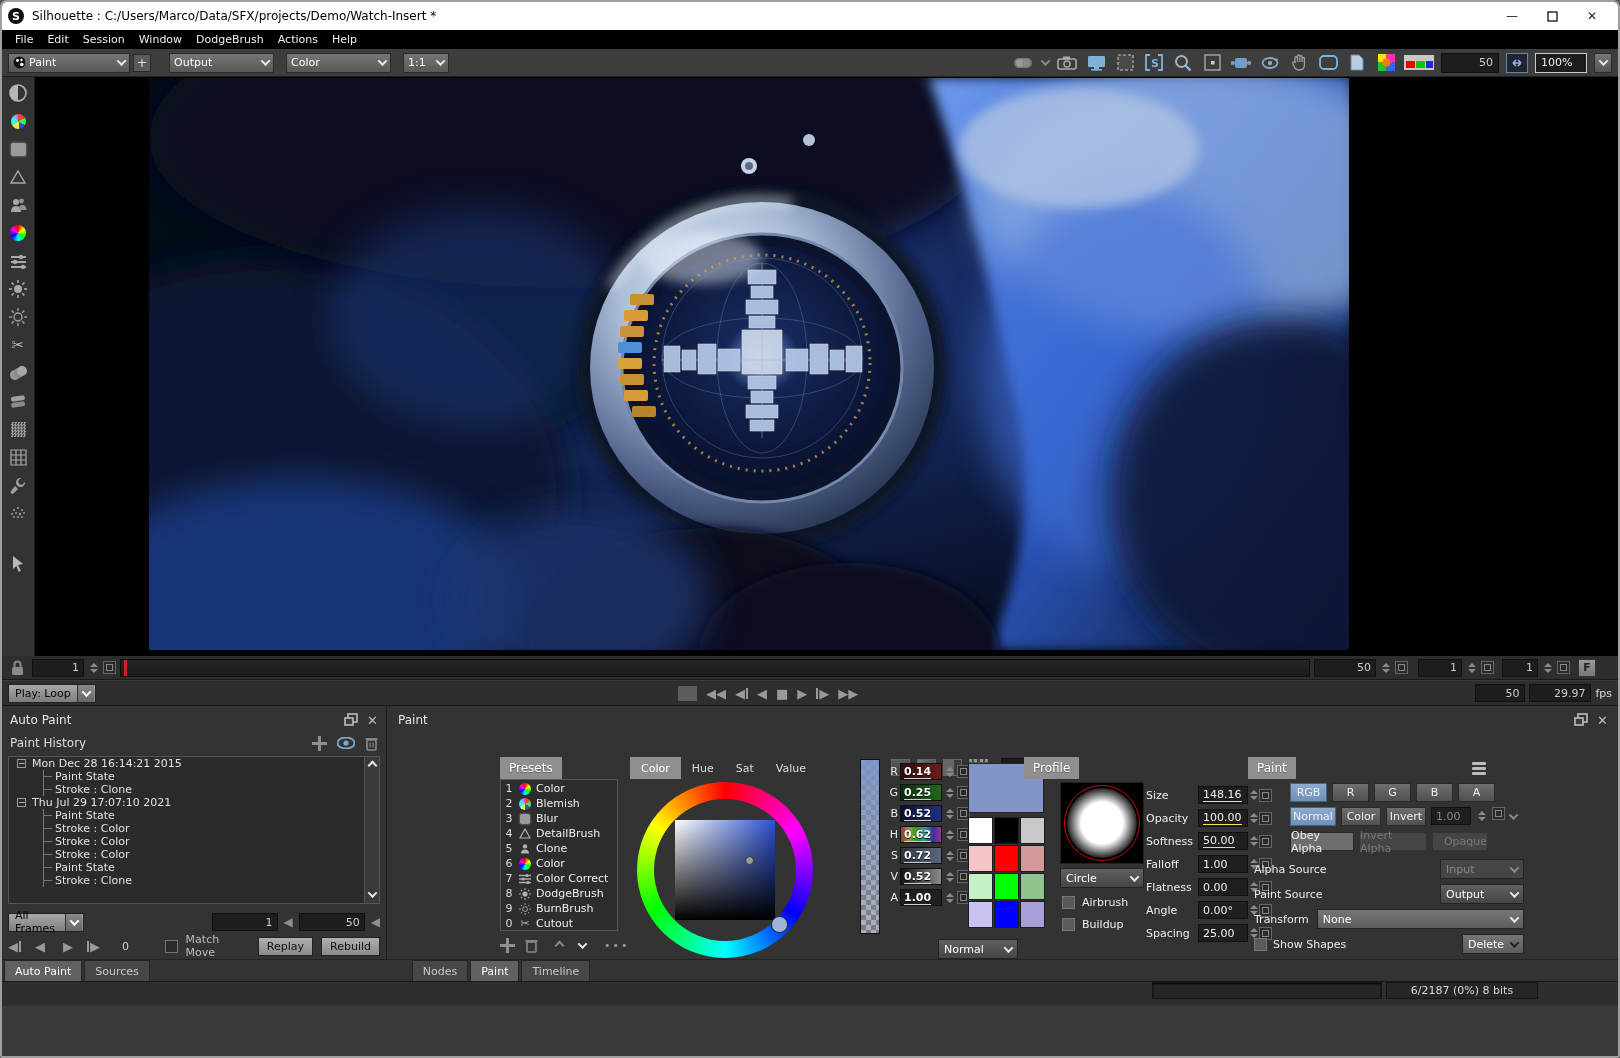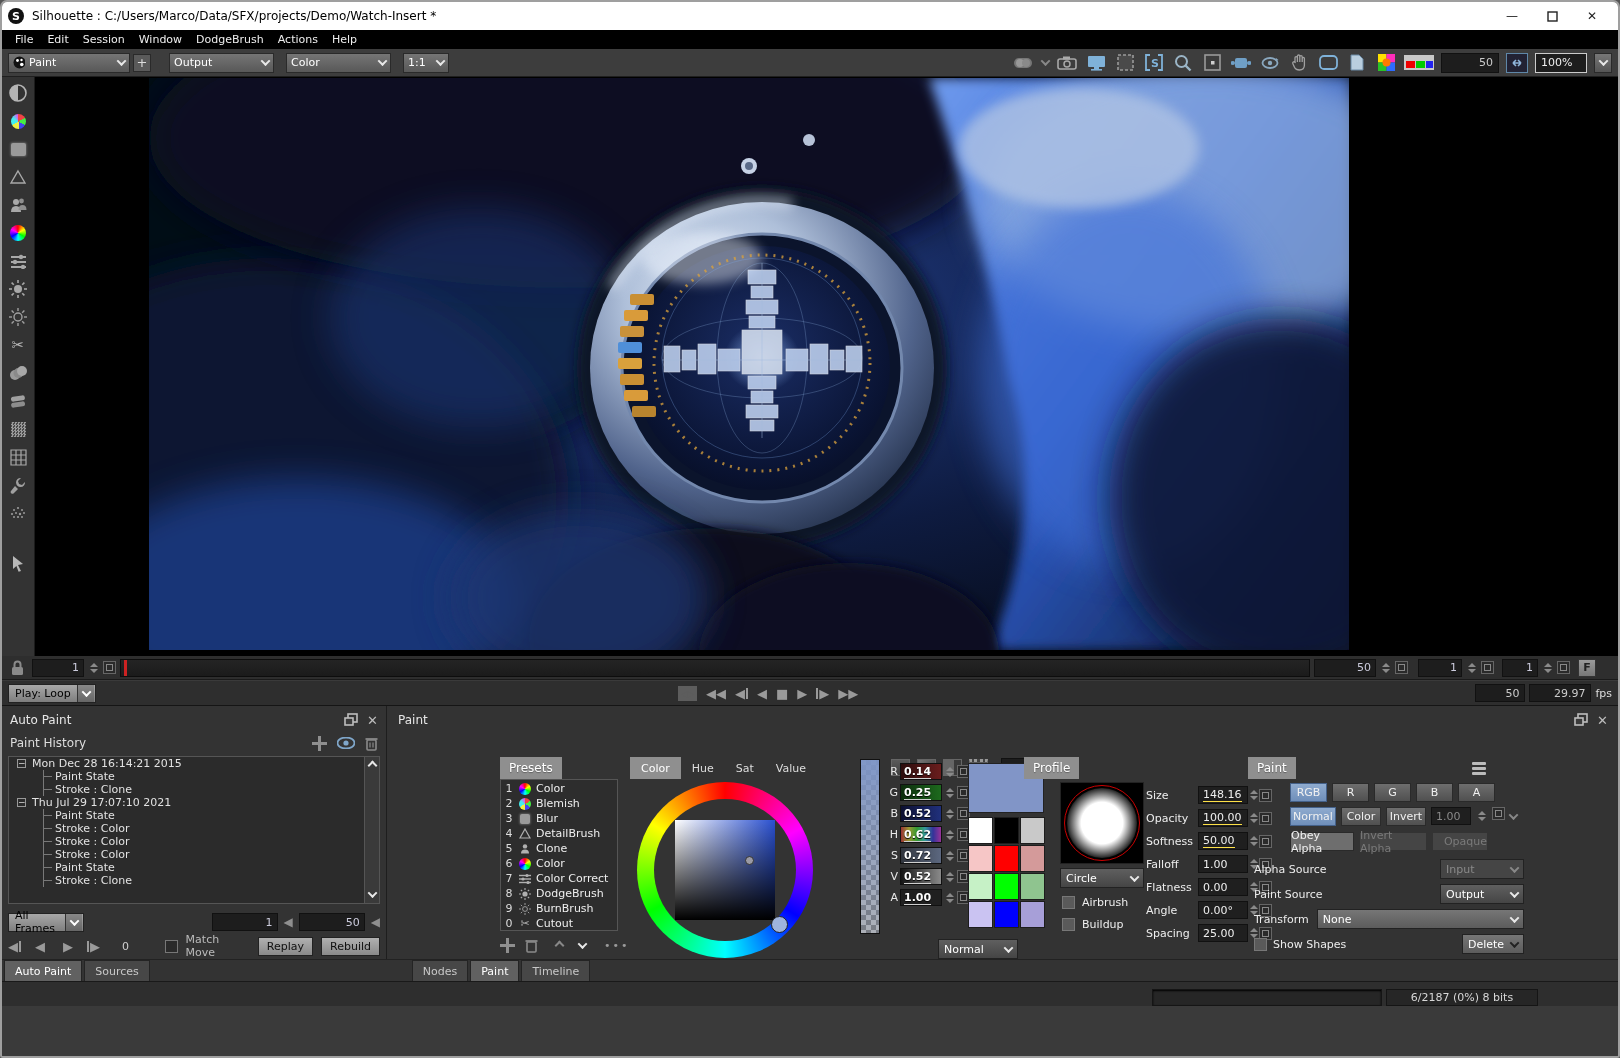--- a/index.html
+++ b/index.html
@@ -137,21 +137,21 @@
   .plabel { color:#ececec; }
   .dd-dark { height:20px; background:linear-gradient(#5f5f5f,#454545); border:1px solid #222; color:#fff; display:flex; align-items:center; padding:0 5px; }
   .dd-dark.dis { background:#454545; color:#8a8a8a; }
   .listicon { display:flex; flex-direction:column; gap:2px; }
   .listicon i { width:14px; height:3px; background:#bcbcbc; border-radius:1px; }
 
   
   .tabsrow { position:absolute; left:0; right:0; top:957px; height:22px; background:#333; border-top:1px solid #222; display:flex; align-items:flex-start; }
   .btab { height:21px; padding:0 10px; display:flex; align-items:center; background:#474747; color:#c8c8c8; border:1px solid #242424; border-bottom:none; margin-right:2px; }
   .btab.active { background:#616161; color:#fff; }
-  .statusbar { position:absolute; left:0; right:0; top:979px; height:25px; background:#2e2e2e; border-top:1px solid #191919; display:flex; align-items:flex-end; }
+  .statusbar { position:absolute; left:0; right:0; top:979px; height:25px; background:#2e2e2e; border-top:1px solid #191919; display:flex; align-items:flex-start; }
   .st-field { height:17px; background:#262626; border:1px solid #151515; box-shadow:inset 0 1px 2px #000; }
   .st-text { height:17px; background:#262626; border:1px solid #151515; color:#d8d8d8; display:flex; align-items:center; justify-content:center; }
   .bottomfill { position:absolute; left:0; right:0; top:1004px; bottom:0; background:#3a3a3a; }
 
   svg.icon { display:block; }
 </style>
 </head>
 <body>
 
 <div class="win">

